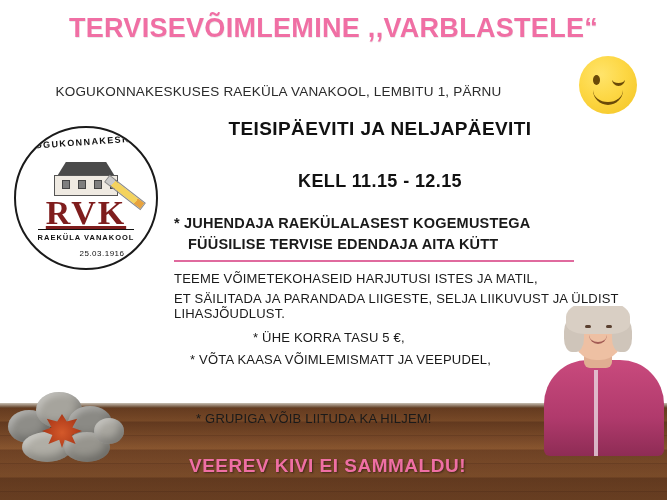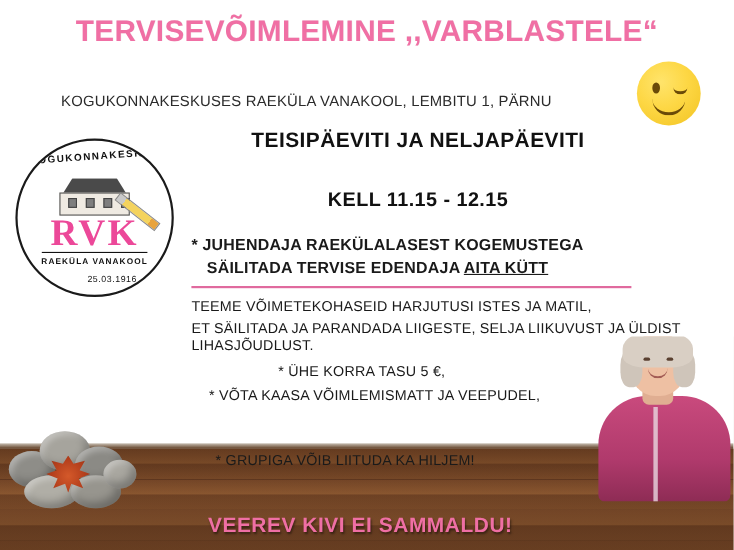--- a/index.html
+++ b/index.html
@@ -213,21 +213,22 @@
   .logo .rvk {
     position: absolute;
     left: 0;
     top: 66px;
     width: 140px;
     text-align: center;
     font-family: "Liberation Serif", serif;
     font-size: 34px;
     font-weight: bold;
     letter-spacing: 2px;
-    color: #ec4899;
+    color: #7f1d1d;
+    text-decoration: underline;
   }
   .logo .pencil {
     position: absolute;
     left: 86px;
     top: 60px;
     width: 46px;
     height: 9px;
     background: linear-gradient(90deg, #c9c9c9 0 16%, #f4d35e 16% 82%, #e8a33d 82% 100%);
     transform: rotate(38deg);
     border: 1px solid #8a8a8a;
@@ -264,21 +265,20 @@
 
   .bullet {
     position: absolute;
     color: #1a1a1a;
     letter-spacing: 0.2px;
   }
   .b-start   { left: 174px; top: 183px; font-size: 14.5px; font-weight: bold; }
   .b-guide1  { left: 174px; top: 215px; font-size: 14.5px; font-weight: bold; }
   .b-guide2  { left: 188px; top: 236px; font-size: 14.5px; font-weight: bold; }
   .b-guide2 .name {
-    text-decoration: underline;
     font-weight: bold;
     margin-top: 44px;
   }
   .divider {
     position: absolute;
     left: 174px;
     top: 260px;
     width: 400px;
     height: 2px;
     background: #e06a9e;
@@ -389,21 +389,21 @@
     width: 135px;
     height: 150px;
     background: linear-gradient(180deg, #f3f1ec 0%, #e6e2d9 100%);
     z-index: -1;
   }
 
   
   .slogan {
     position: absolute;
     left: 0;
-    bottom: 10px;
+    bottom: 23px;
     width: 655px;
     text-align: center;
     font-size: 19px;
     font-weight: bold;
     color: #ef6fa4;
     letter-spacing: 0.5px;
     text-shadow: 1px 1px 2px rgba(0,0,0,0.45);
   }
 </style>
 </head>
@@ -462,21 +462,21 @@
     <div class="underline-sub"></div>
     <div class="ring-text-bottom">RAEKÜLA VANAKOOL</div>
     <div class="date">25.03.1916</div>
   </div>
 
   <div class="heading-line1">TEISIPÄEVITI JA NELJAPÄEVITI</div>
   <div class="heading-line2">KELL 11.15 - 12.15</div>
 
   <div class="bullet b-guide1">* JUHENDAJA RAEKÜLALASEST KOGEMUSTEGA</div>
   <div class="bullet b-guide2">
-    <span>SÄILITADA TERVISE EDENDAJA </span><span class="name">AITA KÜTT</span>
+    <span>FÜÜSILISE TERVISE EDENDAJA </span><span class="name">AITA KÜTT</span>
   </div>
 
   <div class="divider"></div>
 
   <div class="bullet body1">TEEME VÕIMETEKOHASEID HARJUTUSI ISTES JA MATIL,</div>
   <div class="bullet body2">ET SÄILITADA JA PARANDADA LIIGESTE, SELJA LIIKUVUST JA ÜLDIST LIHASJÕUDLUST.</div>
 
   <div class="bullet p-fee">* ÜHE KORRA TASU 5 €,</div>
   <div class="bullet p-bring">* VÕTA KAASA VÕIMLEMISMATT JA VEEPUDEL,</div>
   <div class="bullet p-join">* GRUPIGA VÕIB LIITUDA KA HILJEM!</div>

